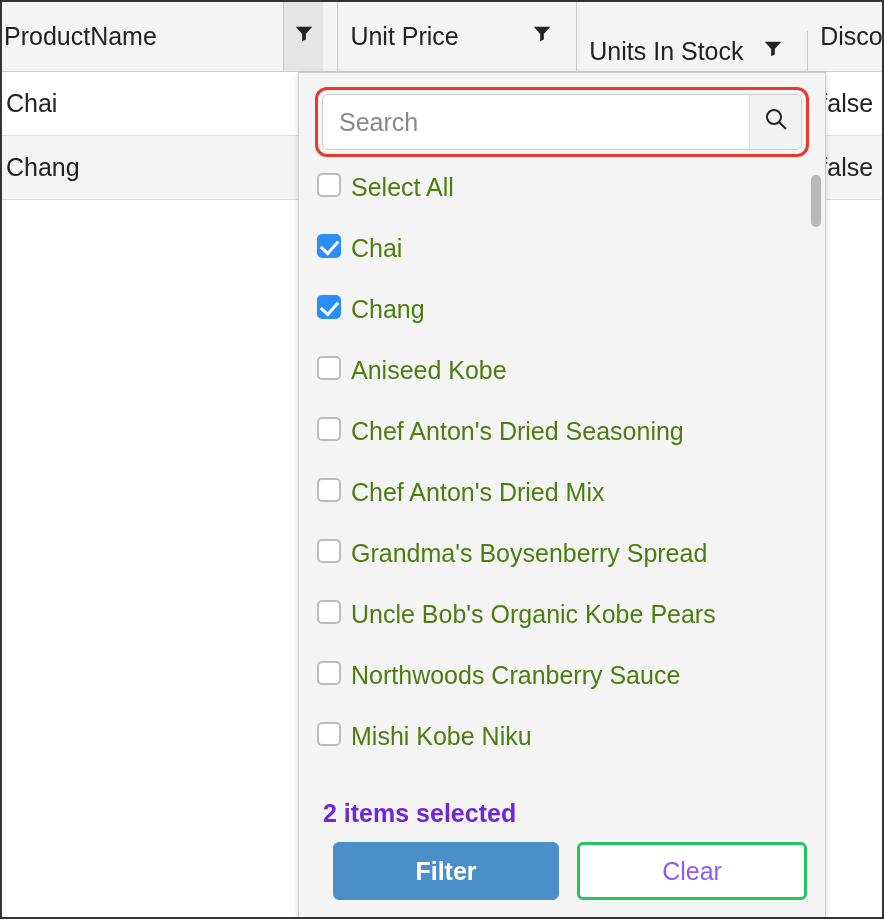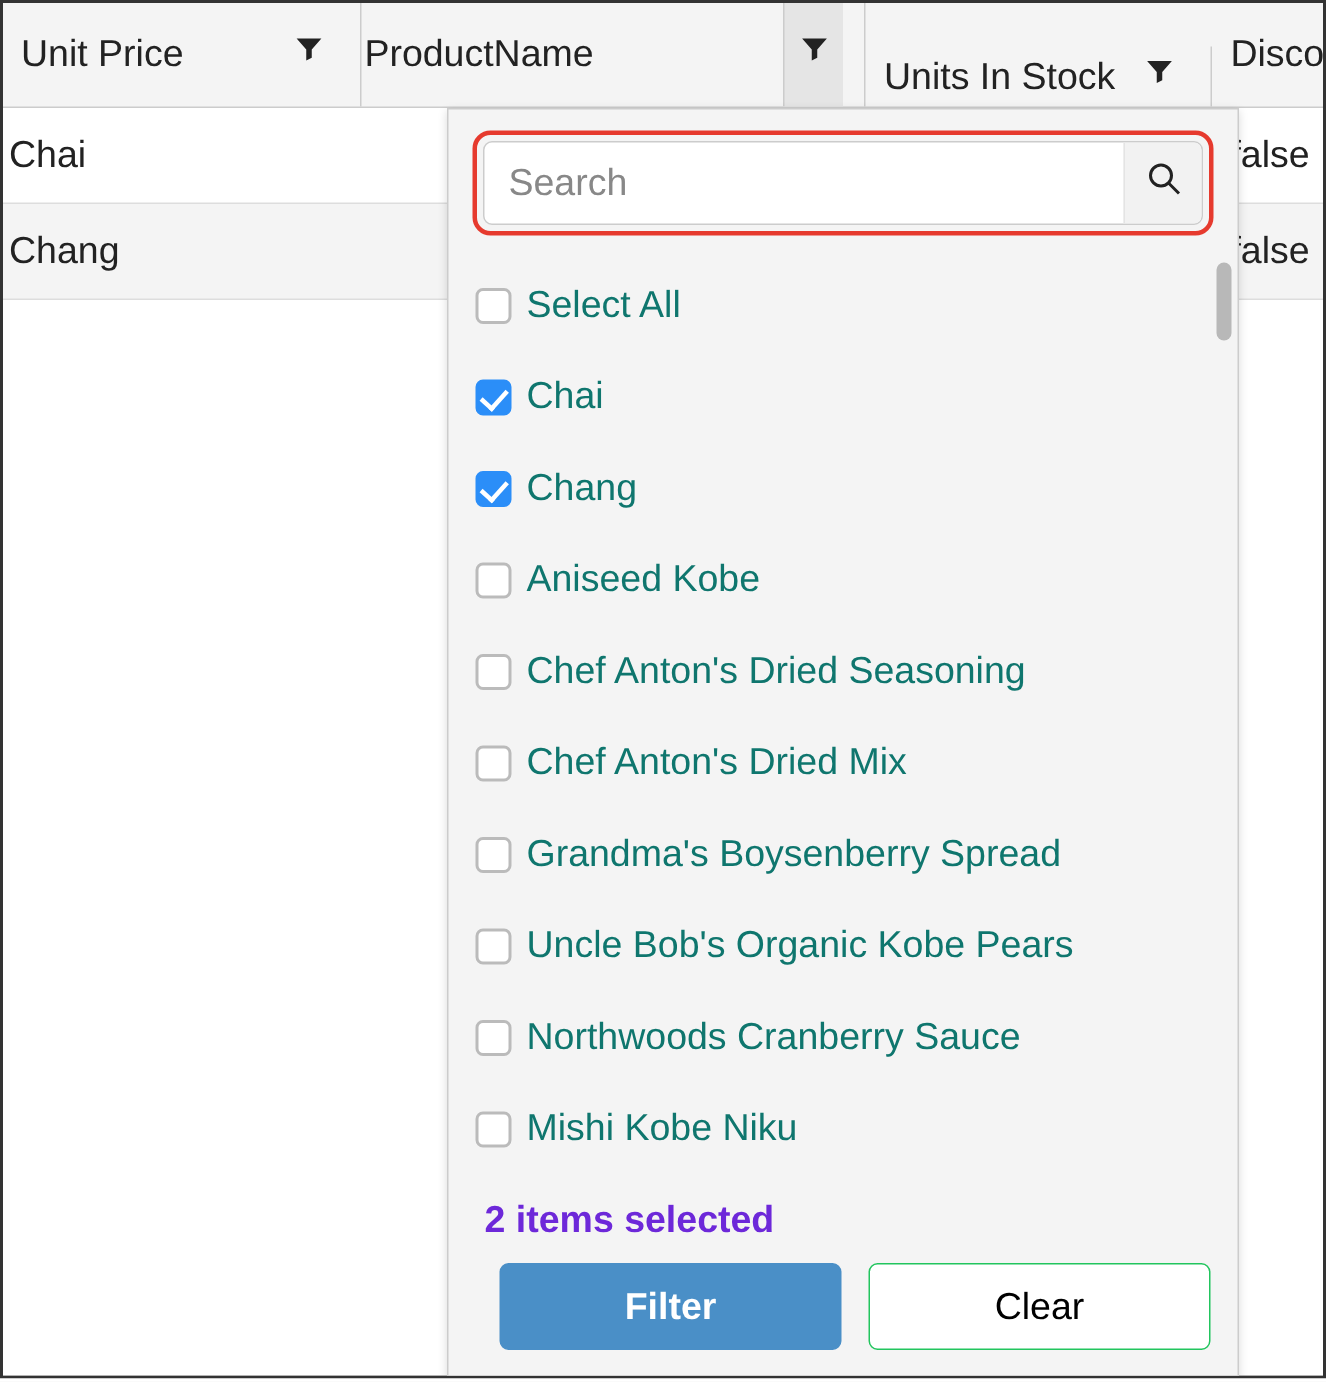--- a/index.html
+++ b/index.html
@@ -135,25 +135,25 @@
 
   .list {
     flex: 1;
     overflow: hidden;
     position: relative;
     padding: 4px 4px 0 18px;
   }
   .list-inner { }
   .opt-row {
     display: flex;
-    align-items: center;
+    align-items: flex-start;
     gap: 10px;
     height: 61px;
     font-size: 25px;
-    color: #0f766e;
+    color: #4d7c0f;
   }
   .chk {
     width: 24px;
     height: 24px;
     border-radius: 5px;
     border: 2px solid #bbb;
     background: #fff;
     position: relative;
     flex-shrink: 0;
   }
@@ -207,43 +207,43 @@
   }
   .btn.primary {
     background: #4a8fc7;
     color: #fff;
     font-weight: bold;
     border: 1px solid #4a8fc7;
     margin-left: 16px;
   }
   .btn.secondary {
     background: #fff;
-    color: #000000;
-    border: 1px solid #22c55e;
+    color: #8b5cf6;
+    border: 3px solid #22c55e;
   }
 </style>
 </head>
 <body>
 
 <div class="grid">
 
   <div class="header-row">
-    <div class="header-cell uprice">
-      <span>Unit Price</span>
-      <span class="filter-icon-wrap">
+    <div class="header-cell pname">
+      <span>ProductName</span>
+      <span class="filter-icon-wrap active">
         <span class="filter-icon">
           <svg viewBox="0 0 24 24">
               <path d="M3 4h18l-7 8v6l-4 2v-8z"></path>
             </svg>
         </span>
       </span>
     </div>
-    <div class="header-cell pname">
-      <span>ProductName</span>
-      <span class="filter-icon-wrap active">
+    <div class="header-cell uprice">
+      <span>Unit Price</span>
+      <span class="filter-icon-wrap">
         <span class="filter-icon">
           <svg viewBox="0 0 24 24">
               <path d="M3 4h18l-7 8v6l-4 2v-8z"></path>
             </svg>
         </span>
       </span>
     </div>
     <div class="header-cell ustock">
       <span>Units In Stock</span>
       <span class="filter-icon-wrap">

